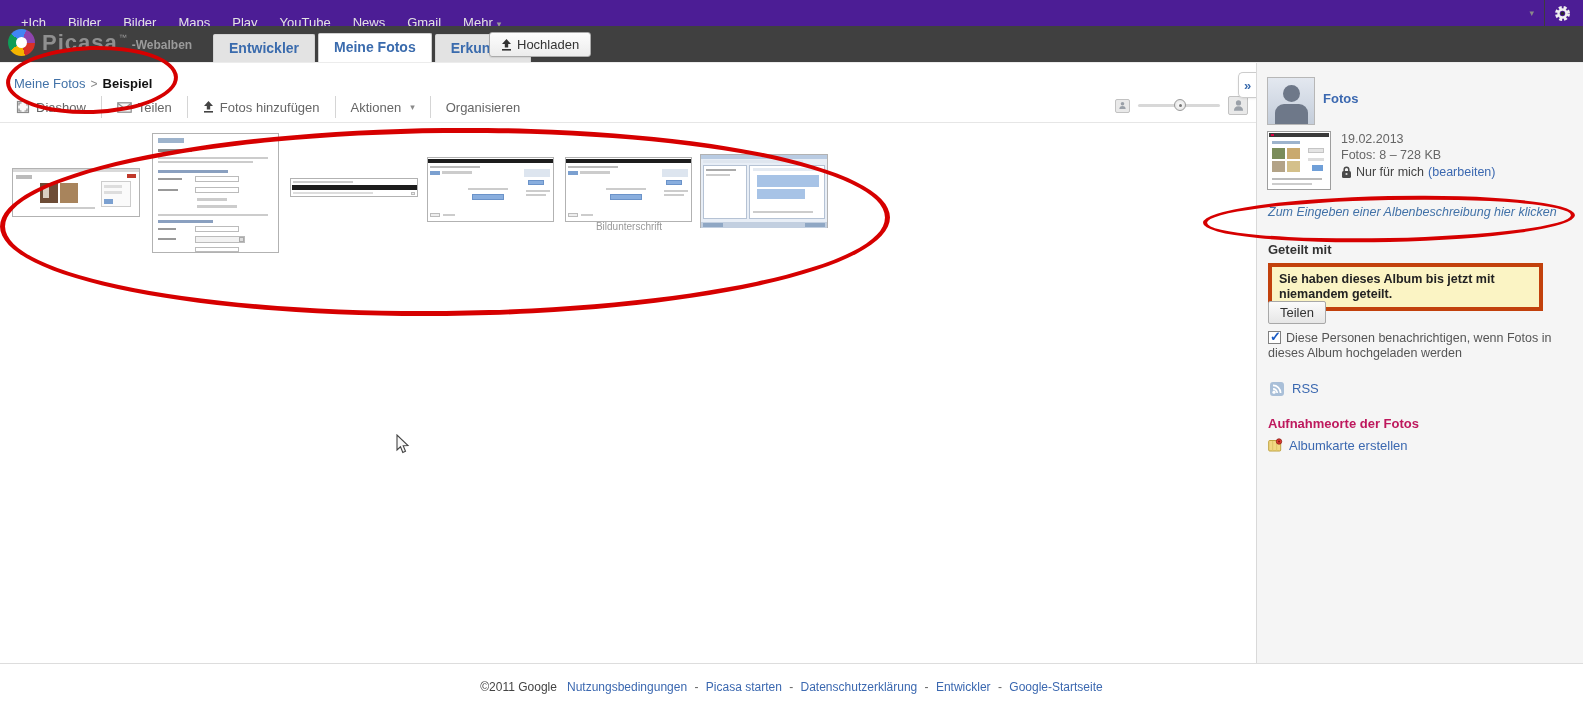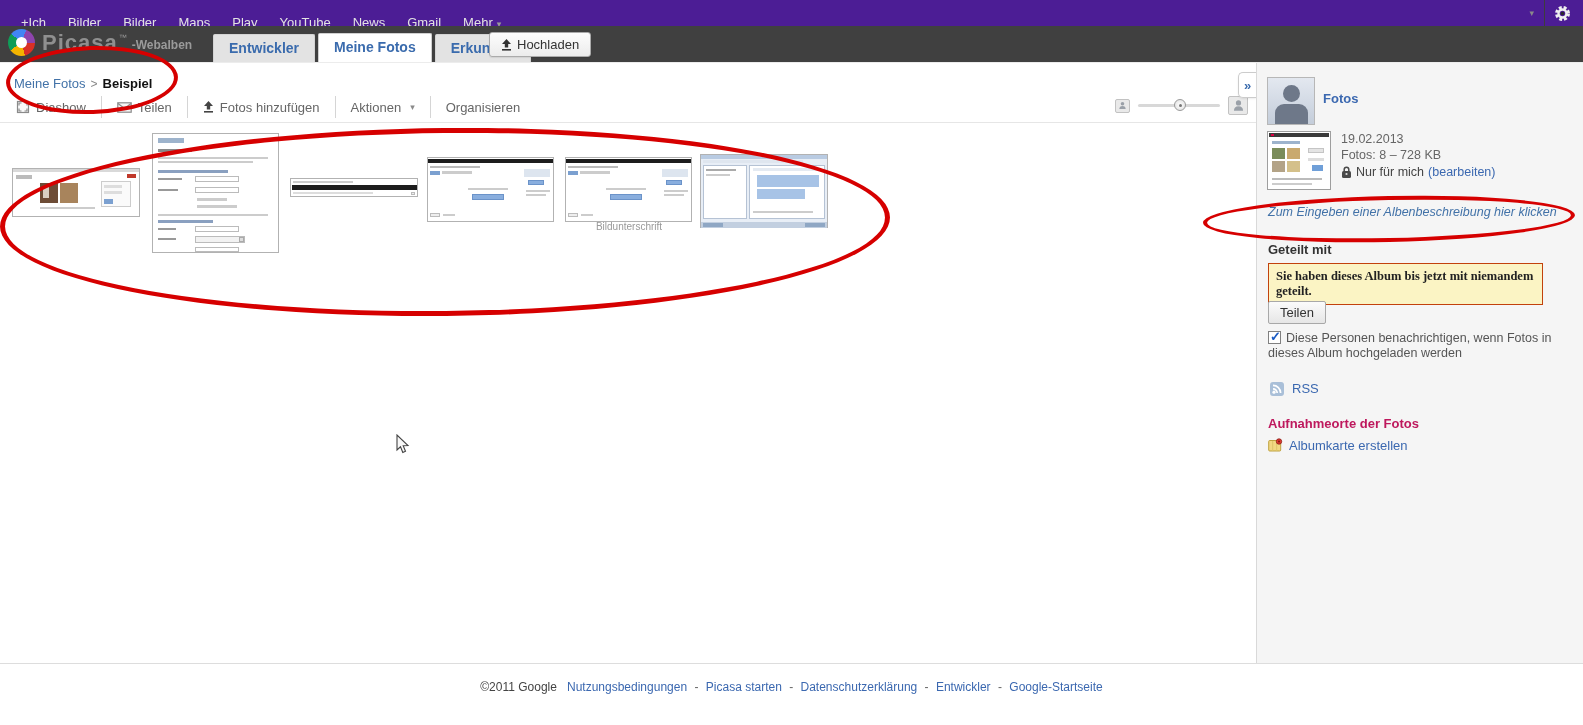--- a/index.html
+++ b/index.html
@@ -73,21 +73,21 @@
     background:linear-gradient(#e3e8f0, #c4cdda); overflow:hidden; }
   .avatar .head { position:absolute; left:15px; top:7px; width:17px; height:17px; border-radius:50%; background:#6e7889; }
   .avatar .body { position:absolute; left:7px; top:26px; width:33px; height:22px; border-radius:9px 9px 0 0; background:#6e7889; }
   .owner-link { position:absolute; left:66px; top:28px; font-weight:bold; color:#3b68b0; text-decoration:none; cursor:pointer; }
   .album-mini { position:absolute; left:10px; top:68px; width:64px; height:59px; background:#fff; border:1px solid #9e9e9e; cursor:pointer; }
   .info { position:absolute; left:84px; top:68px; font-size:12.5px; color:#666; line-height:16px; }
   .info .vis-row { display:flex; align-items:center; gap:4px; margin-top:1px; color:#444; }
   .link { color:#3b68b0; text-decoration:none; cursor:pointer; }
   .desc-link { position:absolute; left:11px; top:142px; font-size:12.5px; font-style:italic; color:#4272a8; text-decoration:none; cursor:pointer; white-space:nowrap; }
   .shared-heading { position:absolute; left:11px; top:179px; font-weight:bold; color:#333; }
-  .notice { position:absolute; left:11px; top:200px; width:275px; background:#fbf4c4; border:1px solid #c2410c; padding:5px 7px; font-size:12.5px; font-weight:bold; color:#222; line-height:15px;font-family:Liberation Serif, serif; }
+  .notice { position:absolute; left:11px; top:200px; width:275px; background:#fbf4c4; border:4px solid #c2410c; padding:5px 7px; font-size:12.5px; font-weight:bold; color:#222; line-height:15px; }
   .share-btn { position:absolute; left:11px; top:238px; font-size:13px; color:#333; padding:3px 11px; border:1px solid #a8a8a8; border-radius:2px; background:linear-gradient(#fbfbfb, #e6e6e6); cursor:pointer; }
   .notify { position:absolute; left:11px; top:268px; width:290px; font-size:12.5px; color:#555; line-height:15px; }
   .checkbox { display:inline-block; position:relative; width:13px; height:13px; border:1px solid #808080; background:#fff; vertical-align:-2px; margin-right:5px; cursor:pointer; }
   .checkbox .mark { position:absolute; left:1px; top:-3px; color:#1a5bc4; font-size:13px; font-weight:bold; }
   .rss-row { position:absolute; left:13px; top:318px; display:flex; align-items:center; gap:8px; }
   .loc-heading { position:absolute; left:11px; top:353px; font-weight:bold; color:#be185d; }
   .map-row { position:absolute; left:11px; top:375px; display:flex; align-items:flex-start; gap:6px; font-size:13px; }
 
   
   .footer-rule { position:absolute; left:0; top:663px; width:100%; height:1px; background:#ddd; }

